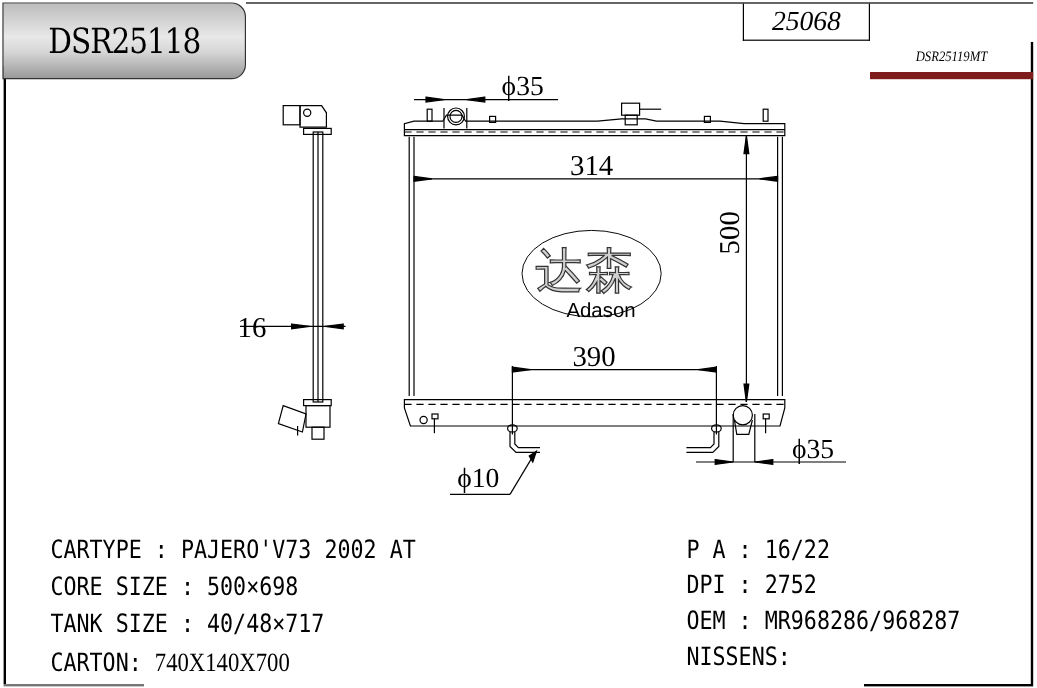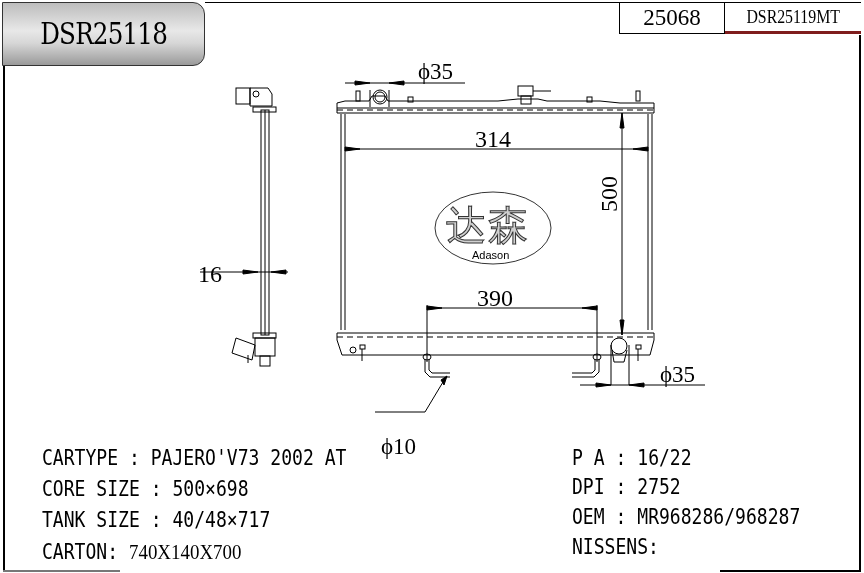--- a/index.html
+++ b/index.html
@@ -7,23 +7,23 @@
   .frame-left { position:absolute; left:3px; top:55px; width:2px; height:515px; background:#000; }
   .frame-right { position:absolute; left:859px; top:35px; width:2px; height:535px; background:#000; }
   .frame-top { position:absolute; left:205px; top:2px; width:656px; height:1px; background:#000; }
   .frame-bottom-left { position:absolute; left:3px; top:570px; width:117px; height:2px; background:#777; }
   .frame-bottom-right { position:absolute; left:720px; top:570px; width:141px; height:2px; background:#000; }
   .title-box { position:absolute; left:2px; top:2px; width:203px; height:64px;
     border:1px solid #333; border-radius:0 12px 12px 0;
     background:linear-gradient(to bottom,#bdbdbd 0%,#e8e8e8 45%,#d6d6d6 65%,#9a9a9a 100%);
     box-sizing:border-box; display:flex; align-items:center; justify-content:center; }
   .title-text { font-family:"DejaVu Serif", serif; font-size:29px; letter-spacing:-1px; transform:scaleX(0.85); }
-  .code-box { position:absolute; top:3px; height:31px; box-sizing:border-box; display:flex; align-items:center; justify-content:center; }
+  .code-box { position:absolute; top:3px; height:31px; box-sizing:border-box; display:flex; align-items:center; justify-content:center;font-style:italic; }
   .code-box.a { left:619px; width:106px; border:1px solid #000; border-top:none; font-size:23px; }
-  .code-box.b { left:725px; width:136px; border-bottom:3px solid #7f1d1d; font-size:18px; }
+  .code-box.b { left:725px; width:136px; border-bottom:6px solid #7f1d1d; font-size:12px;margin-top:32px; }
   .spec { position:absolute; font-family:"DejaVu Sans Mono", monospace; font-size:21px; transform-origin:left top; transform:scaleX(0.86); white-space:pre; }
   .spec .serif { font-family:"Liberation Serif", serif; font-size:22px; }
 </style>
 </head>
 <body>
 
 <div class="frame-top"></div>
 <div class="frame-left"></div>
 <div class="frame-right"></div>
 <div class="frame-bottom-left"></div>
@@ -126,23 +126,23 @@
     <ellipse cx="493" cy="228" rx="58" ry="36" stroke-width="0.8"></ellipse>
   </g>
 </svg>
 
 <div style="position:absolute;left:418px;top:59px;font-size:23px;">ϕ35</div>
 <div style="position:absolute;left:475px;top:126px;font-size:24px;">314</div>
 <div style="position:absolute;left:596px;top:212px;font-size:24px;transform:rotate(-90deg);transform-origin:left top;">500</div>
 <div style="position:absolute;left:198px;top:249px;font-size:24px;margin-top:12px;">16</div>
 <div style="position:absolute;left:477px;top:285px;font-size:24px;text-align:center;">390</div>
 <div style="position:absolute;left:660px;top:362px;font-size:23px;">ϕ35</div>
-<div style="position:absolute;left:381px;top:386px;font-size:23px;margin-top:48px;">ϕ10</div>
+<div style="position:absolute;left:381px;top:386px;font-size:23px;">ϕ10</div>
 <div style="position:absolute;left:446px;top:198px;font-family:Liberation Mono, monospace;font-size:40px;color:#d0d0d0;-webkit-text-stroke:1px #333;letter-spacing:2px;">达森</div>
-<div style="position:absolute;left:472px;top:249px;font-family:'Liberation Sans',sans-serif;font-size:11px;">Adason</div>
+<div style="position:absolute;left:472px;top:249px;font-family:'Liberation Sans',sans-serif;font-size:17px;">Adason</div>
 
 <div class="spec" style="left:42px;top:446px;"><span>CARTYPE</span><span> : </span><span>PAJERO'V73 2002 AT</span></div>
 <div class="spec" style="left:42px;top:477px;"><span>CORE SIZE</span><span> : </span><span>500×698</span></div>
 <div class="spec" style="left:42px;top:508px;"><span>TANK SIZE</span><span> : </span><span>40/48×717</span></div>
 <div class="spec" style="left:42px;top:539px;"><span>CARTON</span><span>: </span><span class="serif">740X140X700</span></div>
 
 <div class="spec" style="left:572px;top:446px;"><span>P A</span><span> : </span><span>16/22</span></div>
 <div class="spec" style="left:572px;top:475px;"><span>DPI</span><span> : </span><span>2752</span></div>
 <div class="spec" style="left:572px;top:505px;"><span>OEM</span><span> : </span><span>MR968286/968287</span></div>
 <div class="spec" style="left:572px;top:535px;"><span>NISSENS</span><span>:</span><span></span></div>

